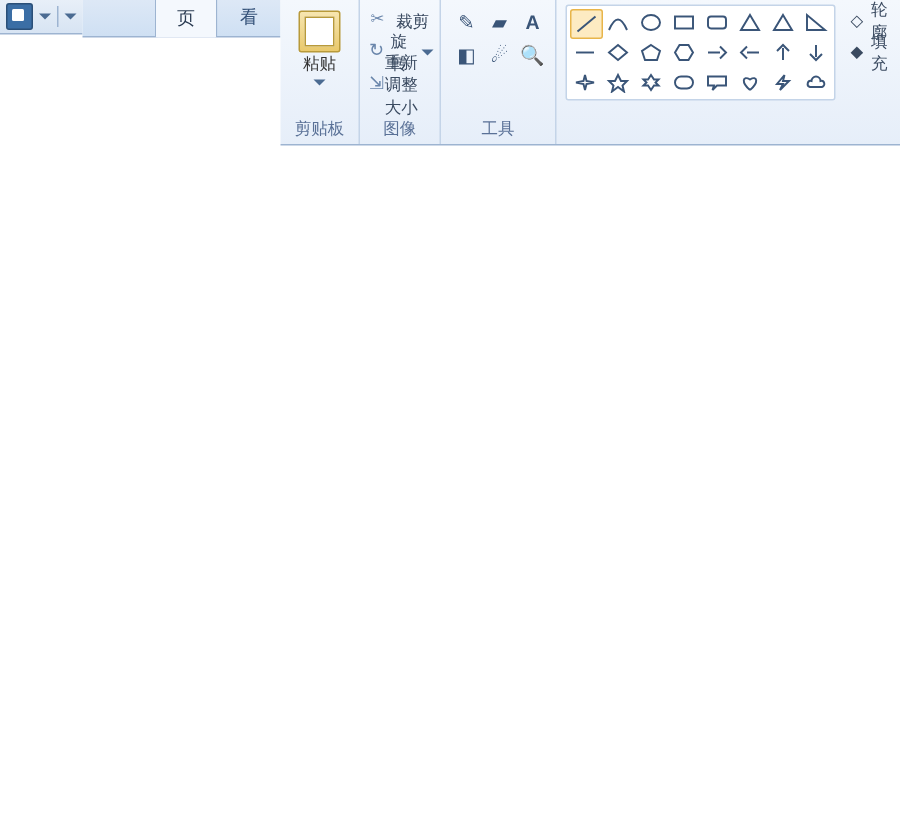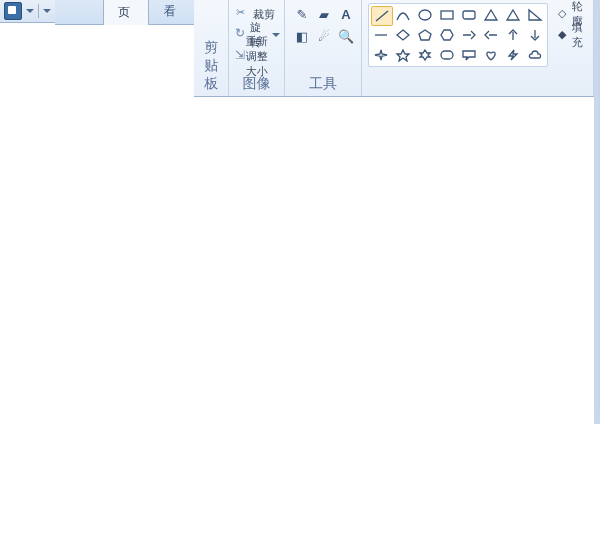--- a/index.html
+++ b/index.html
@@ -13,21 +13,21 @@
   .dd{width:8px;height:8px;display:inline-block;position:relative}
   .dd:after{content:"";position:absolute;left:0;top:2px;border-left:4px solid transparent;border-right:4px solid transparent;border-top:4px solid #4b6b92}
   
   .tabstrip{height:24px;background:linear-gradient(#dde8f6,#cfe0f3);display:flex;align-items:flex-end;padding-left:48px;border-bottom:1px solid #9db4d1}
   .tab{padding:4px 14px;border:1px solid transparent;border-bottom:none;border-radius:3px 3px 0 0;color:#36537a;cursor:default}
   .tab.active{background:#f4f8fd;border-color:#9db4d1;color:#2a3b52;position:relative;top:1px}
   
   .ribbon{height:96px;background:linear-gradient(#f4f8fd,#e6eef9);border-bottom:1px solid #9db4d1;display:flex}
   .group{border-right:1px solid #c4d4e8;display:flex;flex-direction:column;padding:3px 6px 0 6px}
   .group-body{flex:1;display:flex;align-items:flex-start;gap:6px}
-  .group-label{text-align:center;color:#5a7197;font-size:14px;padding:2px 0 3px 0}
+  .group-label{text-align:center;color:#5a7197;font-size:11px;padding:2px 0 3px 0}
   .bigbtn{display:flex;flex-direction:column;align-items:center;justify-content:center;width:40px;gap:2px;padding-top:4px}
   .bigbtn .ico{width:26px;height:26px}
   .bigbtn span{font-size:11px;line-height:12px;text-align:center}
   .col{display:flex;flex-direction:column;gap:3px;padding-top:2px}
   .smallbtn{display:flex;align-items:center;gap:4px;font-size:11px;color:#3a4a60;height:18px}
   .smallbtn .ico{width:14px;height:14px}
   .ico{display:inline-block;background:#fff;border:1px solid #8aa3c2;border-radius:2px;position:relative}
   .ico.flat{border:none;background:none}
   
   .ico-paste{background:linear-gradient(#f7e6b0,#e9c96c);border-color:#b89a3a}
@@ -67,20 +67,25 @@
 
   <div class="tabstrip">
     <div class="tab active">主页</div>
     <div class="tab">查看</div>
   </div>
 
   <div class="ribbon">
 
     <div class="group">
       <div class="group-body">
+        <div class="bigbtn">
+          <span class="ico ico-paste"></span>
+          <span>粘贴</span>
+          <span class="dd"></span>
+        </div>
       </div>
       <div class="group-label">剪贴板</div>
     </div>
 
     <div class="group">
       <div class="group-body">
         <div class="col">
           <div class="smallbtn">
             <span class="ico flat ico-crop"></span>
             <span>裁剪</span>

